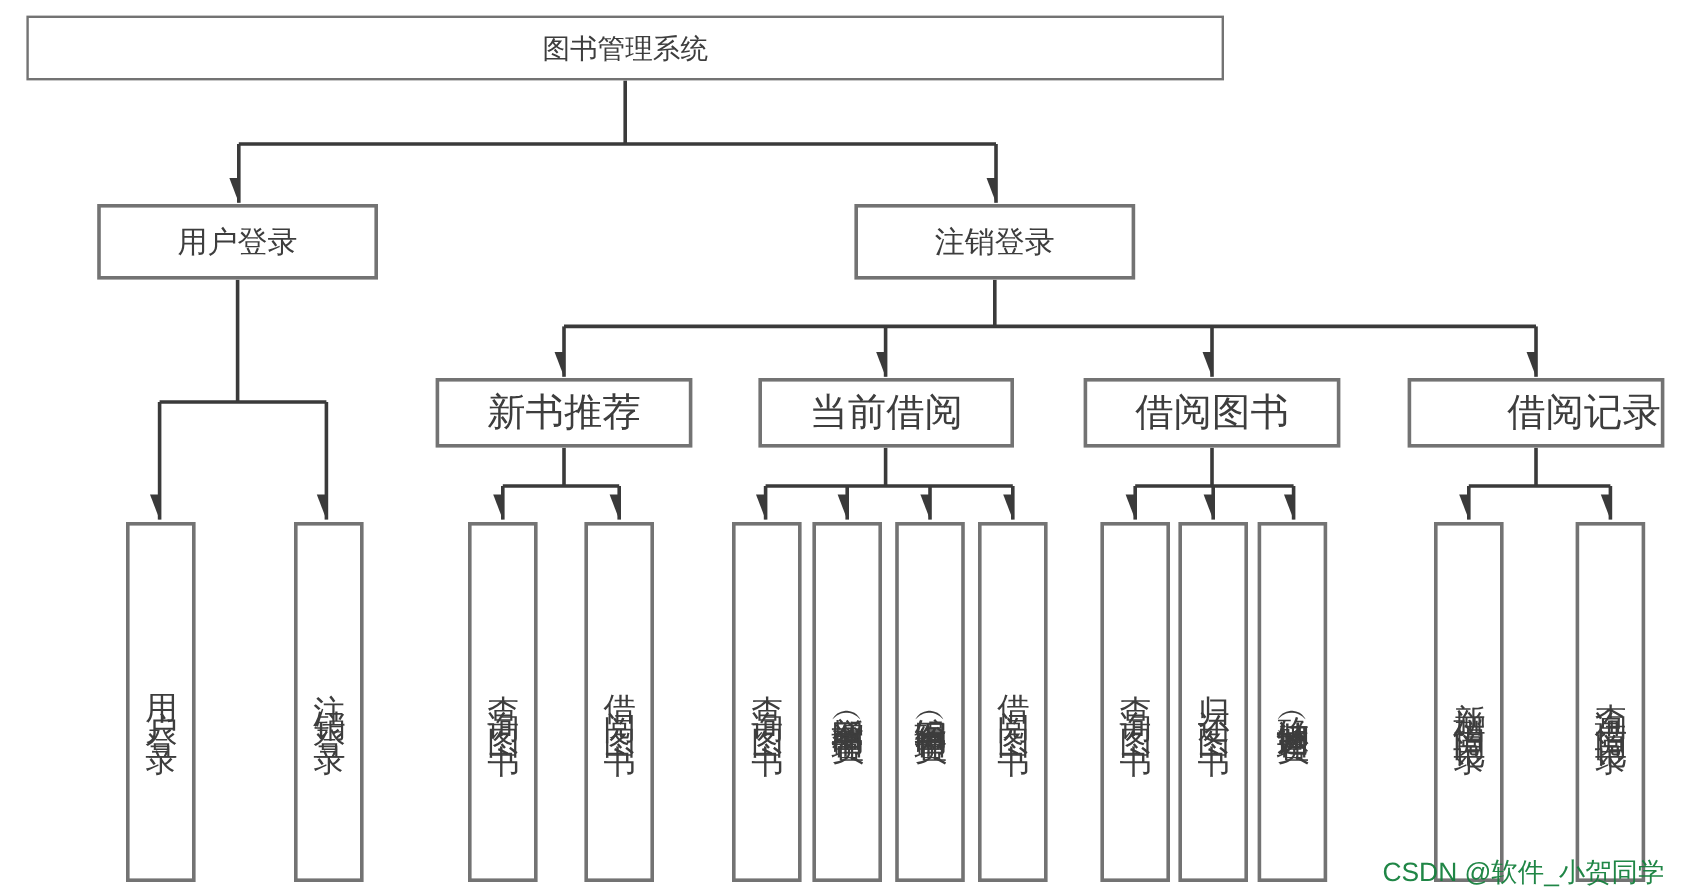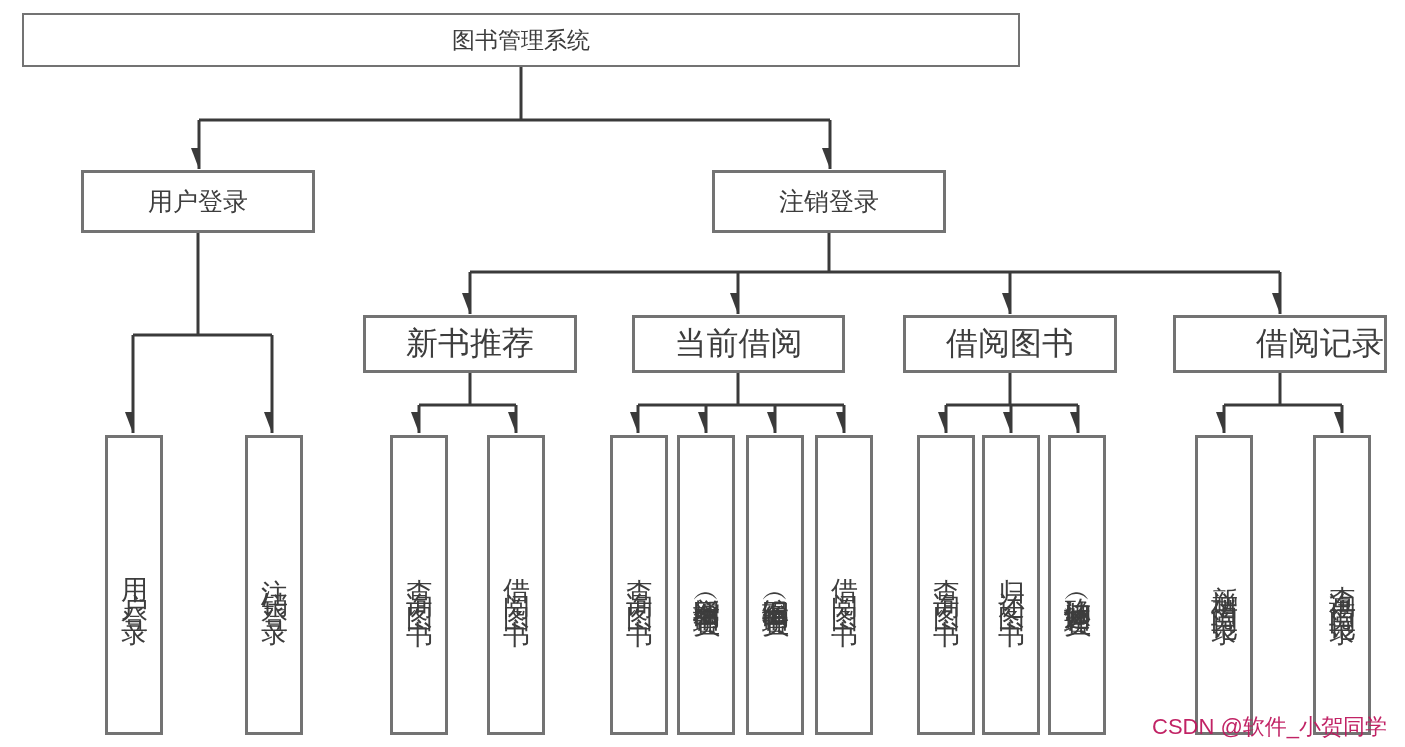--- a/index.html
+++ b/index.html
@@ -37,21 +37,21 @@
   
   #n-login{left:81px;}   #n-bookmgmt{left:712px;}
   #n-newbook{left:363px;} #n-borrow{left:632px;width:213px;} #n-current{left:903px;} #n-records{left:1173px;justify-content:flex-end;}
   #lf-1a{left:105px;} #lf-1b{left:245px;}
   #lf-2a{left:390px;} #lf-2b{left:487px;}
   #lf-3a{left:610px;} #lf-3b{left:677px;} #lf-3c{left:746px;} #lf-3d{left:815px;}
   #lf-4a{left:917px;} #lf-4b{left:982px;} #lf-4c{left:1048px;}
   #lf-5a{left:1195px;} #lf-5b{left:1313px;}
   #watermark{
     position:absolute;left:1152px;top:712px;width:250px;
-    font-size:22px;color:#be185d;opacity:.95;
+    font-size:22px;color:#15803d;opacity:.95;
     z-index:3;white-space:nowrap;
   }
 </style>
 </head>
 <body>
 
 <div id="canvas">
 
   <svg id="wires" width="1405" height="747">
     <defs>

